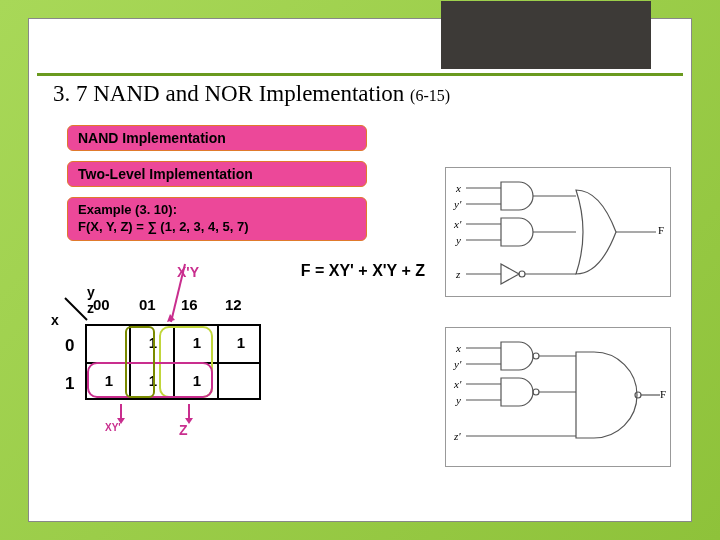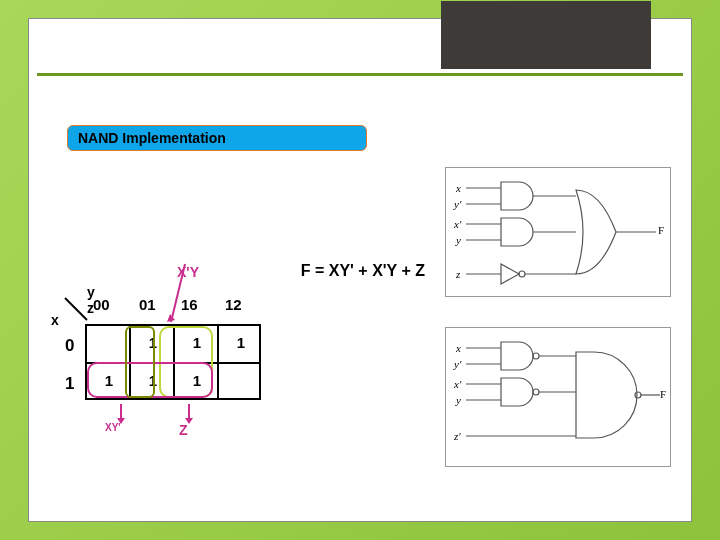--- a/index.html
+++ b/index.html
@@ -39,21 +39,21 @@
   .title {
     position: absolute;
     top: 62px;
     left: 24px;
     font-size: 23px;
     color: #000;
   }
   .title .sub { font-size: 16px; }
   .pillbox {
     position: absolute;
-    background: #0ea5e9;
+    background: #ec4899;
     border: 1.5px solid #e07a2c;
     border-radius: 6px;
     padding: 4px 10px;
     font-family: Arial, sans-serif;
     font-weight: bold;
     font-size: 14px;
     color: #000;
   }
   .pill1 { top: 106px; left: 38px; width: 300px; }
   .pill2 { top: 142px; left: 38px; width: 300px; }
@@ -124,22 +124,30 @@
   .circ1 { top: 148px; left: 416px; width: 226px; height: 130px; }
   .circ2 { top: 308px; left: 416px; width: 226px; height: 140px; }
   .wirelbl { position: absolute; font-family: "Times New Roman", serif; font-size: 11px; font-style: italic; }
 </style>
 </head>
 <body>
 
 <div class="slide">
   <div class="darkbox"></div>
   <div class="greenline"></div>
+  <div class="title">
+    <span>3. 7 NAND and NOR Implementation </span><span class="sub">(6-15)</span>
+  </div>
 
   <div class="pillbox pill1">NAND Implementation</div>
+  <div class="pillbox pill2">Two-Level Implementation</div>
+  <div class="pillbox pill3">
+    <div>Example (3. 10):</div>
+    <div>F(X, Y, Z) = ∑ (1, 2, 3, 4, 5, 7)</div>
+  </div>
 
   <div class="kmap">
     <div class="xylabel">X'Y</div>
     <svg class="arrow-xy" width="30" height="70">
       <line x1="20" y1="10" x2="6" y2="68" stroke="#c92e8e" stroke-width="2"></line>
       <polygon points="2,68 10,66 5,60" fill="#c92e8e"></polygon>
     </svg>
     <div class="yz">y z</div>
     <div class="xlabel">x</div>
     <svg style="position:absolute;top:30px;left:4px" width="30" height="30">

